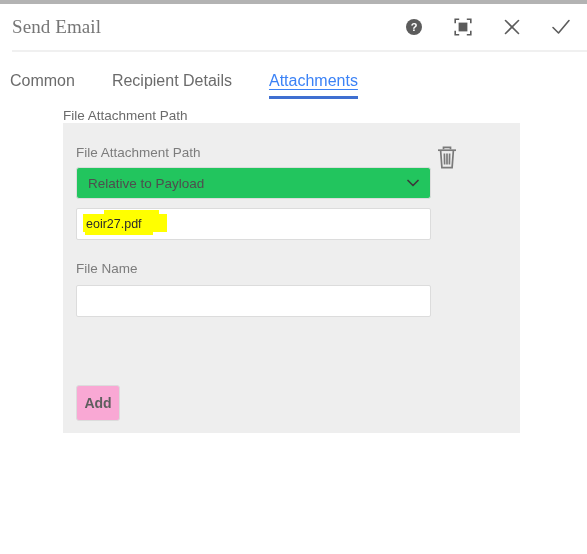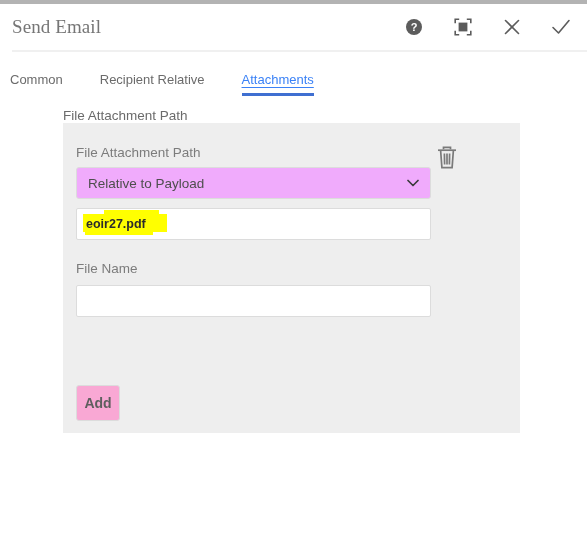--- a/index.html
+++ b/index.html
@@ -70,21 +70,21 @@
 
   
   .tabs {
     position: absolute;
     top: 72px;
     left: 10px;
     display: flex;
     align-items: flex-start;
   }
   .tab {
-    font-size: 13px;
+    font-size: 16px;
     color: #6b6b6b;
     padding: 0 0 9px 0;
     margin-right: 37px;
     cursor: pointer;
     white-space: nowrap;
     position: relative;
   }
   .tab:last-child { margin-right: 0; }
   .tab.active {
     color: #3b82f6;
@@ -134,21 +134,21 @@
     position: absolute;
     left: 13px;
     top: 138px;
     width: 357px;
   }
 
   .select-box {
     position: relative;
     width: 355px;
     height: 32px;
-    background: #f0abfc;
+    background: #22c55e;
     border: 1px solid #dcdcdc;
     border-radius: 3px;
     box-sizing: border-box;
     display: flex;
     align-items: center;
     cursor: pointer;
   }
   .select-value {
     font-size: 13.5px;
     color: #4e4e4e;
@@ -174,21 +174,20 @@
     align-items: center;
     position: relative;
     cursor: text;
   }
   .text-input .val {
     font-size: 12.5px;
     color: #2b2b2b;
     padding-left: 9px;
     position: relative;
     z-index: 2;
-    font-weight: bold;
   }
   
   .hl-wrap { position: relative; display: inline-block; }
   .hl-wrap .marker {
     position: absolute;
     z-index: 1;
     background: #ffff00;
     left: -3px;
     top: -3px;
     width: 84px;
@@ -286,21 +285,21 @@
       </svg>
     </div>
 
   </div>
 </div>
 
 <div class="divider"></div>
 
 <div class="tabs">
   <div class="tab">Common</div>
-  <div class="tab">Recipient Relative</div>
+  <div class="tab">Recipient Details</div>
   <div class="tab active">Attachments</div>
 </div>
 
 <div class="section-label">File Attachment Path</div>
 
 <div class="panel">
 
   <div class="group">
     <div class="field-label">File Attachment Path</div>
 

